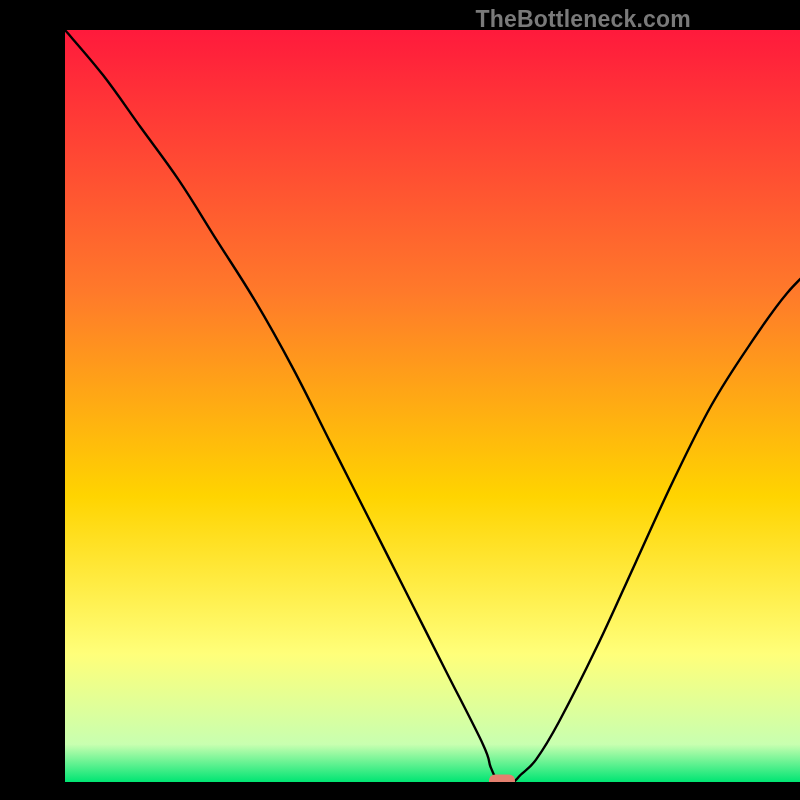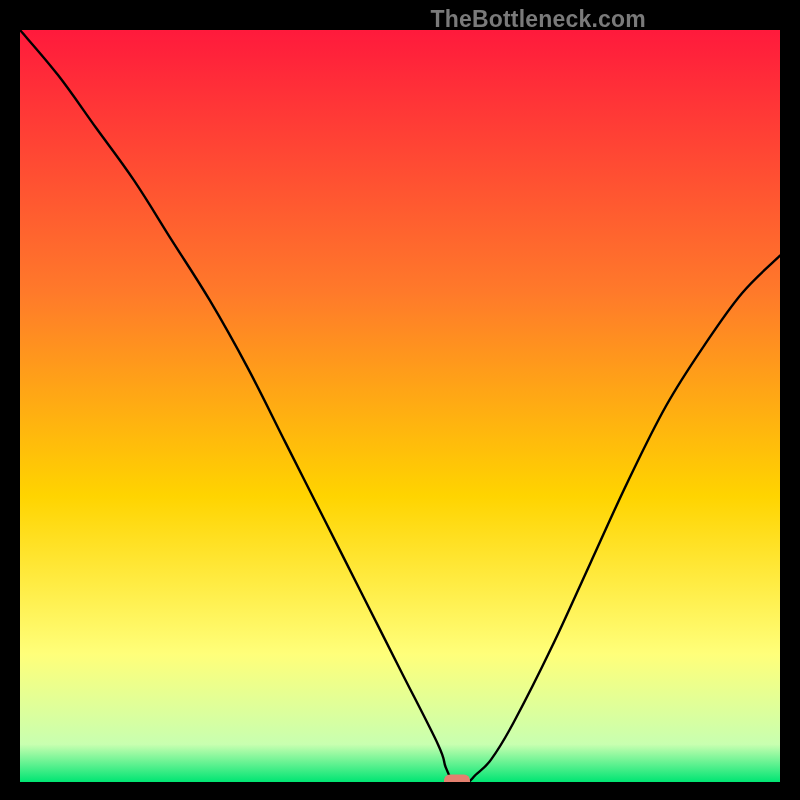--- a/index.html
+++ b/index.html
@@ -8,20 +8,21 @@
     width: 800px;
     height: 800px;
     background: #000;
     overflow: hidden;
   }
   .frame {
     position: relative;
     width: 656px;
     height: 800px;
     background: #000;
+    margin-left: 45px;
   }
   .watermark {
     position: absolute;
     top: 6px;
     right: 10px;
     font-family: Arial, Helvetica, sans-serif;
     font-size: 23px;
     font-weight: 600;
     color: #7a7a7a;
     letter-spacing: 0.2px;

